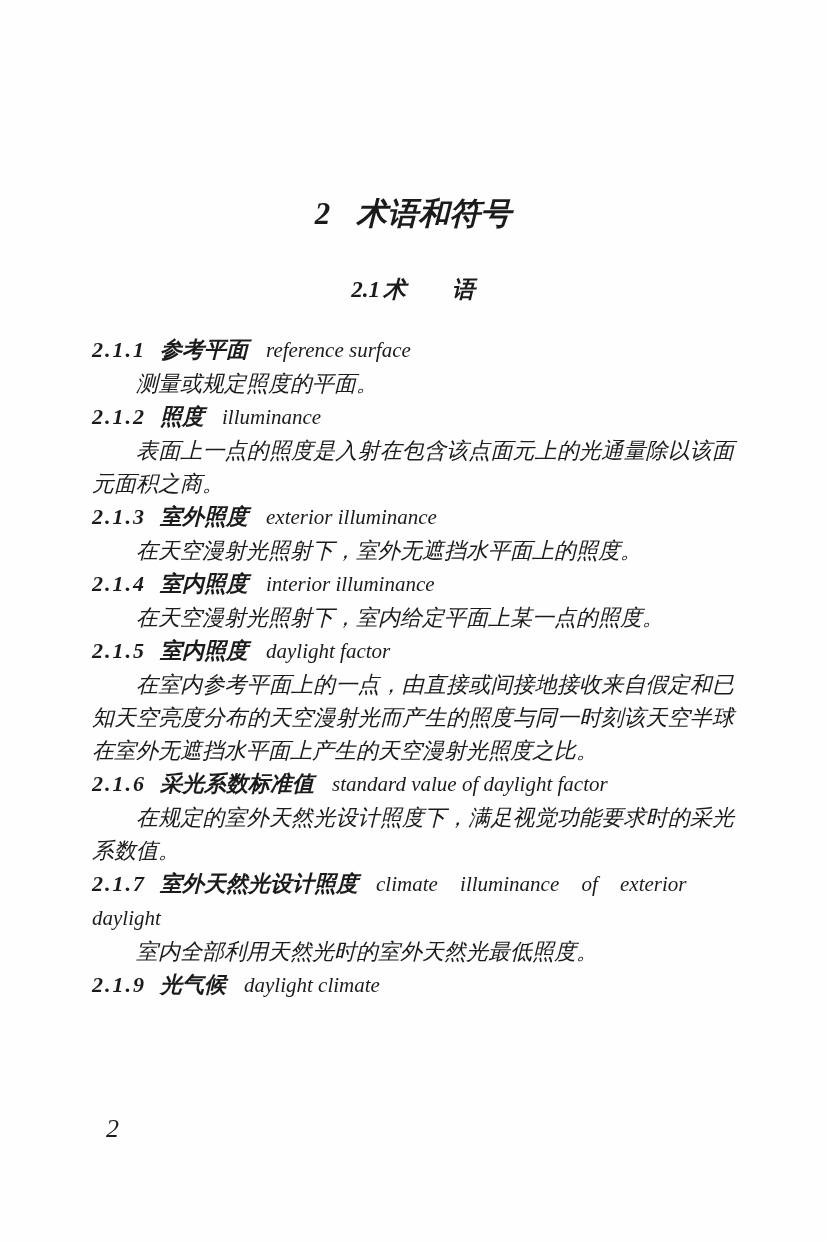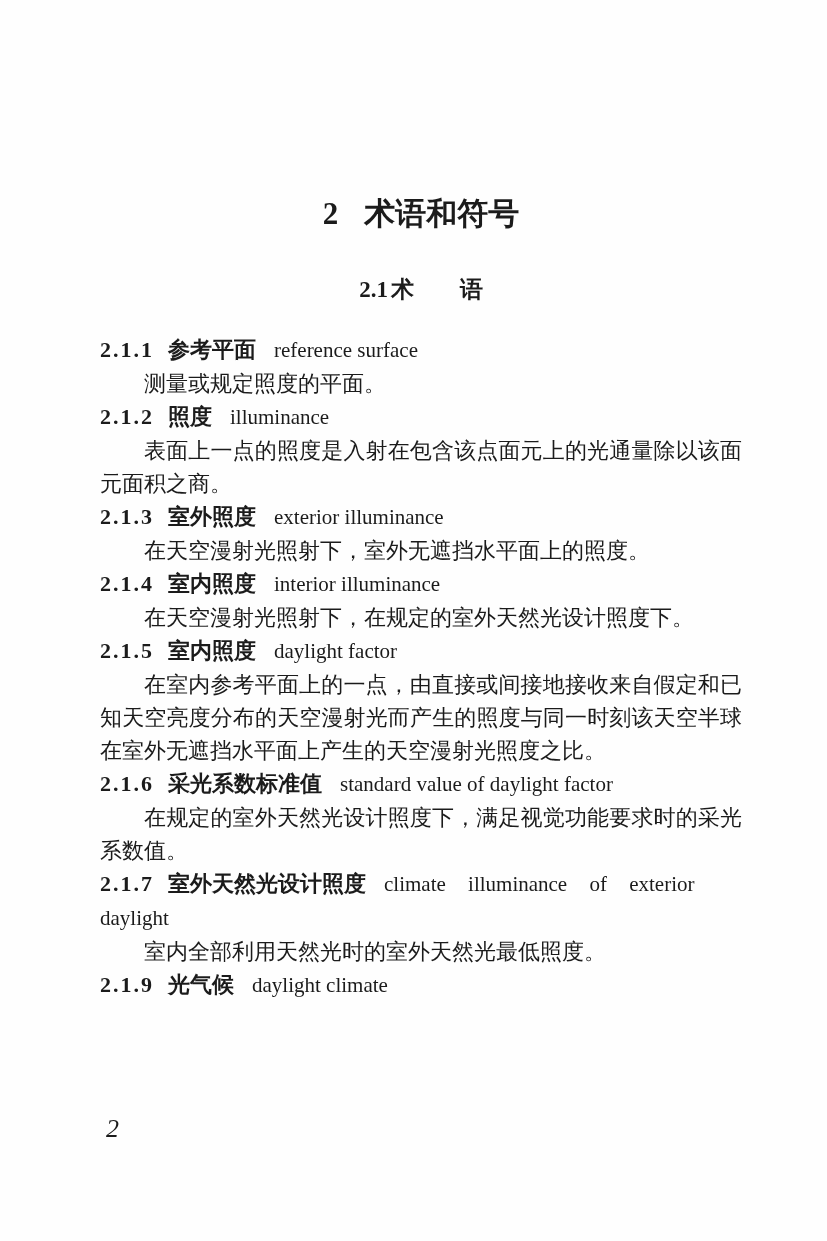--- a/index.html
+++ b/index.html
@@ -7,23 +7,24 @@
     position: relative;
     width: 827px;
     height: 1241px;
     background: #fefefe;
     overflow: hidden;
     color: #1b1b1b;
     font-family: "Liberation Serif", serif;
   }
   .content {
     position: absolute;
-    left: 100px;
+    left: 92px;
     top: 193px;
     width: 642px;
+    font-style: italic;
   }
   .chapter-title {
     text-align: center;
     font-family: "DejaVu Sans", sans-serif;
     font-weight: bold;
     font-size: 31px;
     line-height: 40px;
     white-space: nowrap;
   }
   .chapter-title .cnum {
@@ -115,21 +116,21 @@
         <div class="term-head">
           <span class="num">2.1.3</span><span class="zh">室外照度</span><span class="en">exterior illuminance</span>
         </div>
         <p class="def">在天空漫射光照射下，室外无遮挡水平面上的照度。</p>
       </div>
 
       <div class="term">
         <div class="term-head">
           <span class="num">2.1.4</span><span class="zh">室内照度</span><span class="en">interior illuminance</span>
         </div>
-        <p class="def">在天空漫射光照射下，在规定的室外天然光设计照度下。</p>
+        <p class="def">在天空漫射光照射下，室内给定平面上某一点的照度。</p>
       </div>
 
       <div class="term">
         <div class="term-head">
           <span class="num">2.1.5</span><span class="zh">室内照度</span><span class="en">daylight factor</span>
         </div>
         <p class="def">在室内参考平面上的一点，由直接或间接地接收来自假定和已知天空亮度分布的天空漫射光而产生的照度与同一时刻该天空半球在室外无遮挡水平面上产生的天空漫射光照度之比。</p>
       </div>
 
       <div class="term">

